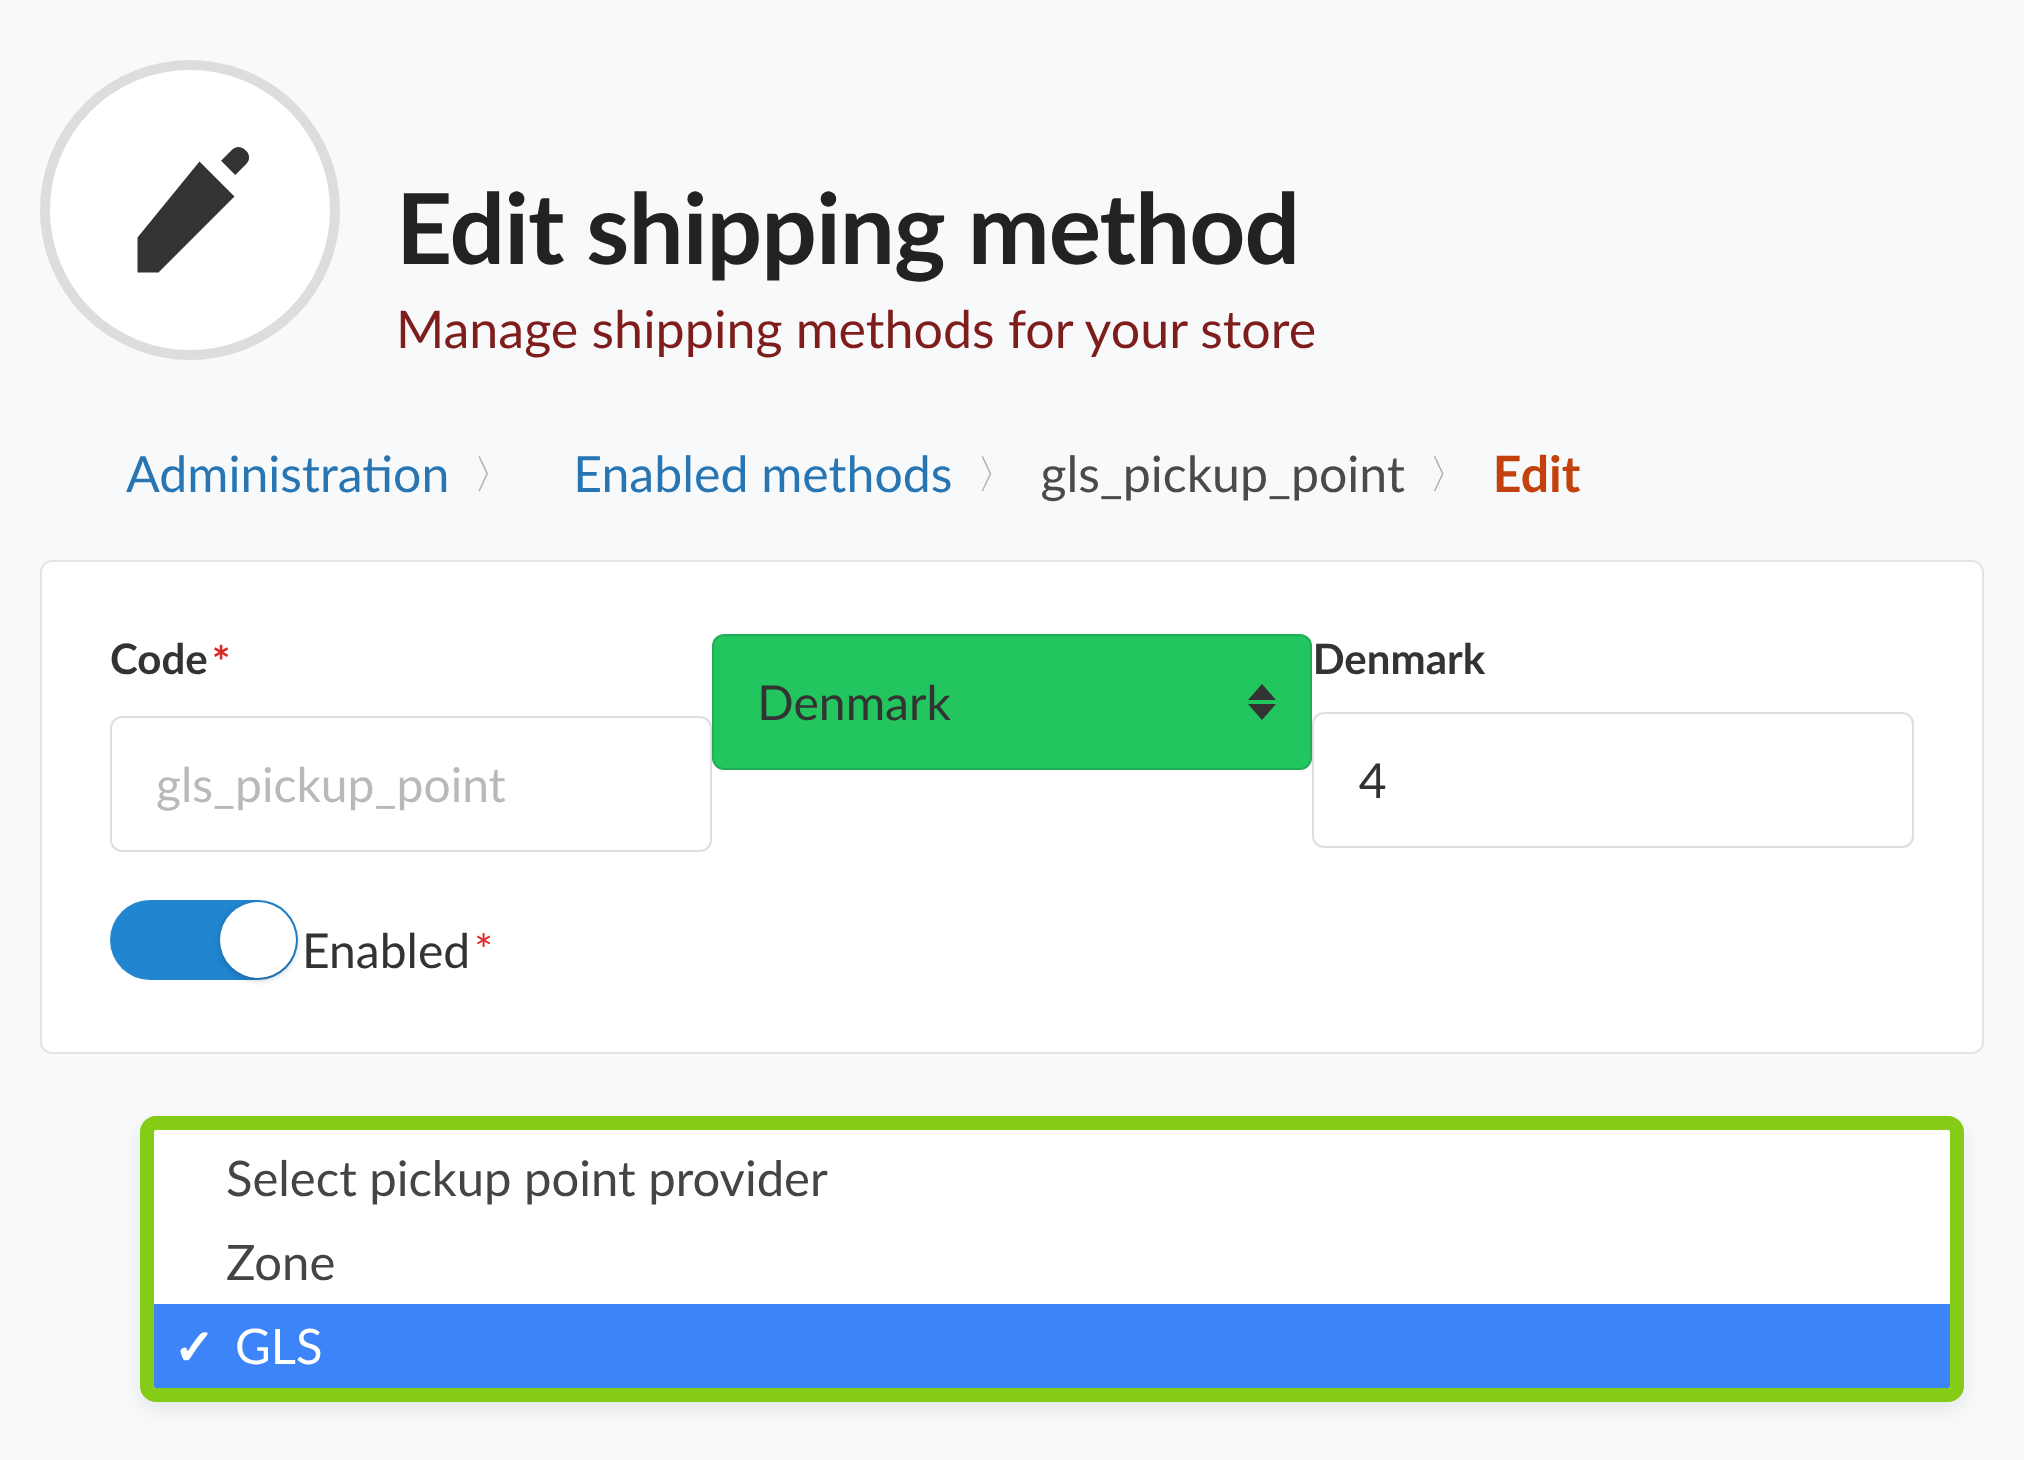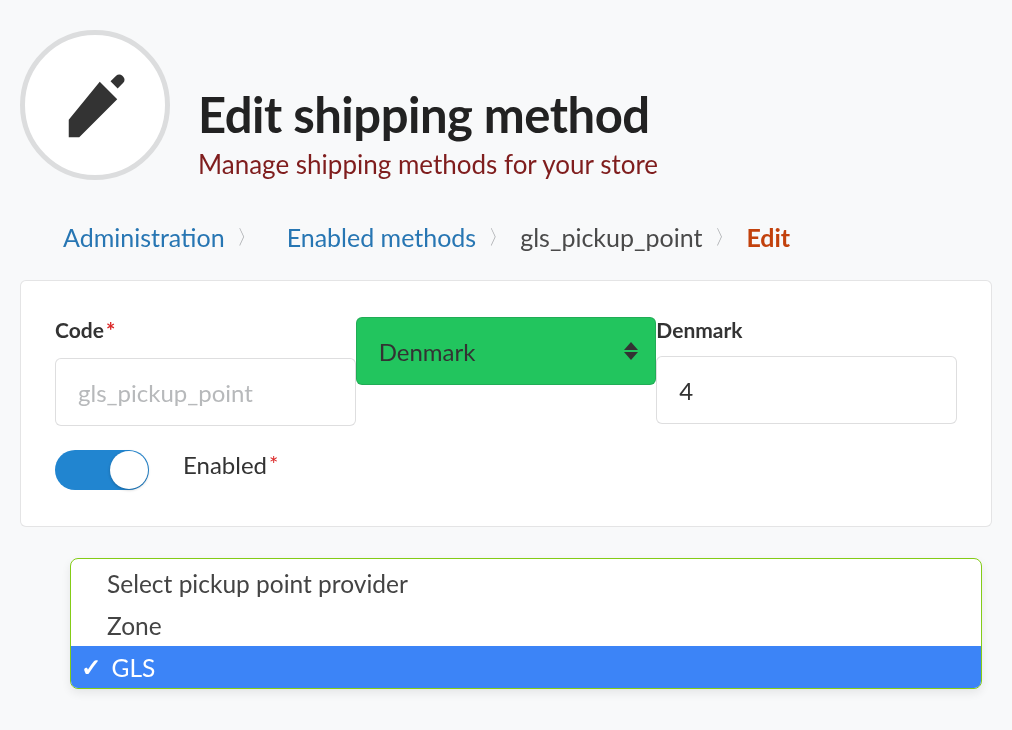--- a/index.html
+++ b/index.html
@@ -104,37 +104,37 @@
       pointer-events: none;
       display:flex;
       flex-direction:column;
       gap:2px;
     }
     .select-caret span {
       width:0;height:0;border-left:7px solid transparent;border-right:7px solid transparent;
     }
     .select-caret .up { border-bottom:8px solid #333; }
     .select-caret .down { border-top:8px solid #333; }
-    .toggle-row { margin-top: 24px; display: flex; align-items: flex-start; gap: 34px; position: relative; z-index: 1;}
+    .toggle-row { margin-top: 24px; display: flex; align-items: flex-end; gap: 2px; position: relative; z-index: 1;}
     .toggle {
       width: 94px; height: 40px; border-radius: 40px;
       background: #2185d0; position: relative; cursor: pointer; flex-shrink:0;
     }
     .toggle::after {
       content:'';position:absolute;width:38px;height:38px;border-radius:50%;
       background:#fff;top:1px;right:1px;box-shadow:0 1px 3px rgba(0,0,0,0.25);
     }
     .toggle-label { font-size: 24px; color: #333; }
     .dropdown-open {
       position: absolute;
       left: 70px;
       right: 30px;
       top: 558px;
       background: #fff;
-      border: 1px solid #84cc16;
+      border: 7px solid #84cc16;
       border-radius: 8px;
       box-shadow: 0 4px 10px rgba(0,0,0,0.08);
       overflow: hidden;
       z-index: 10;
     }
     .dropdown-open .item {
       padding: 5px 18px 5px 36px;
       font-size: 24.5px;
       color: #444;
       cursor: pointer;

